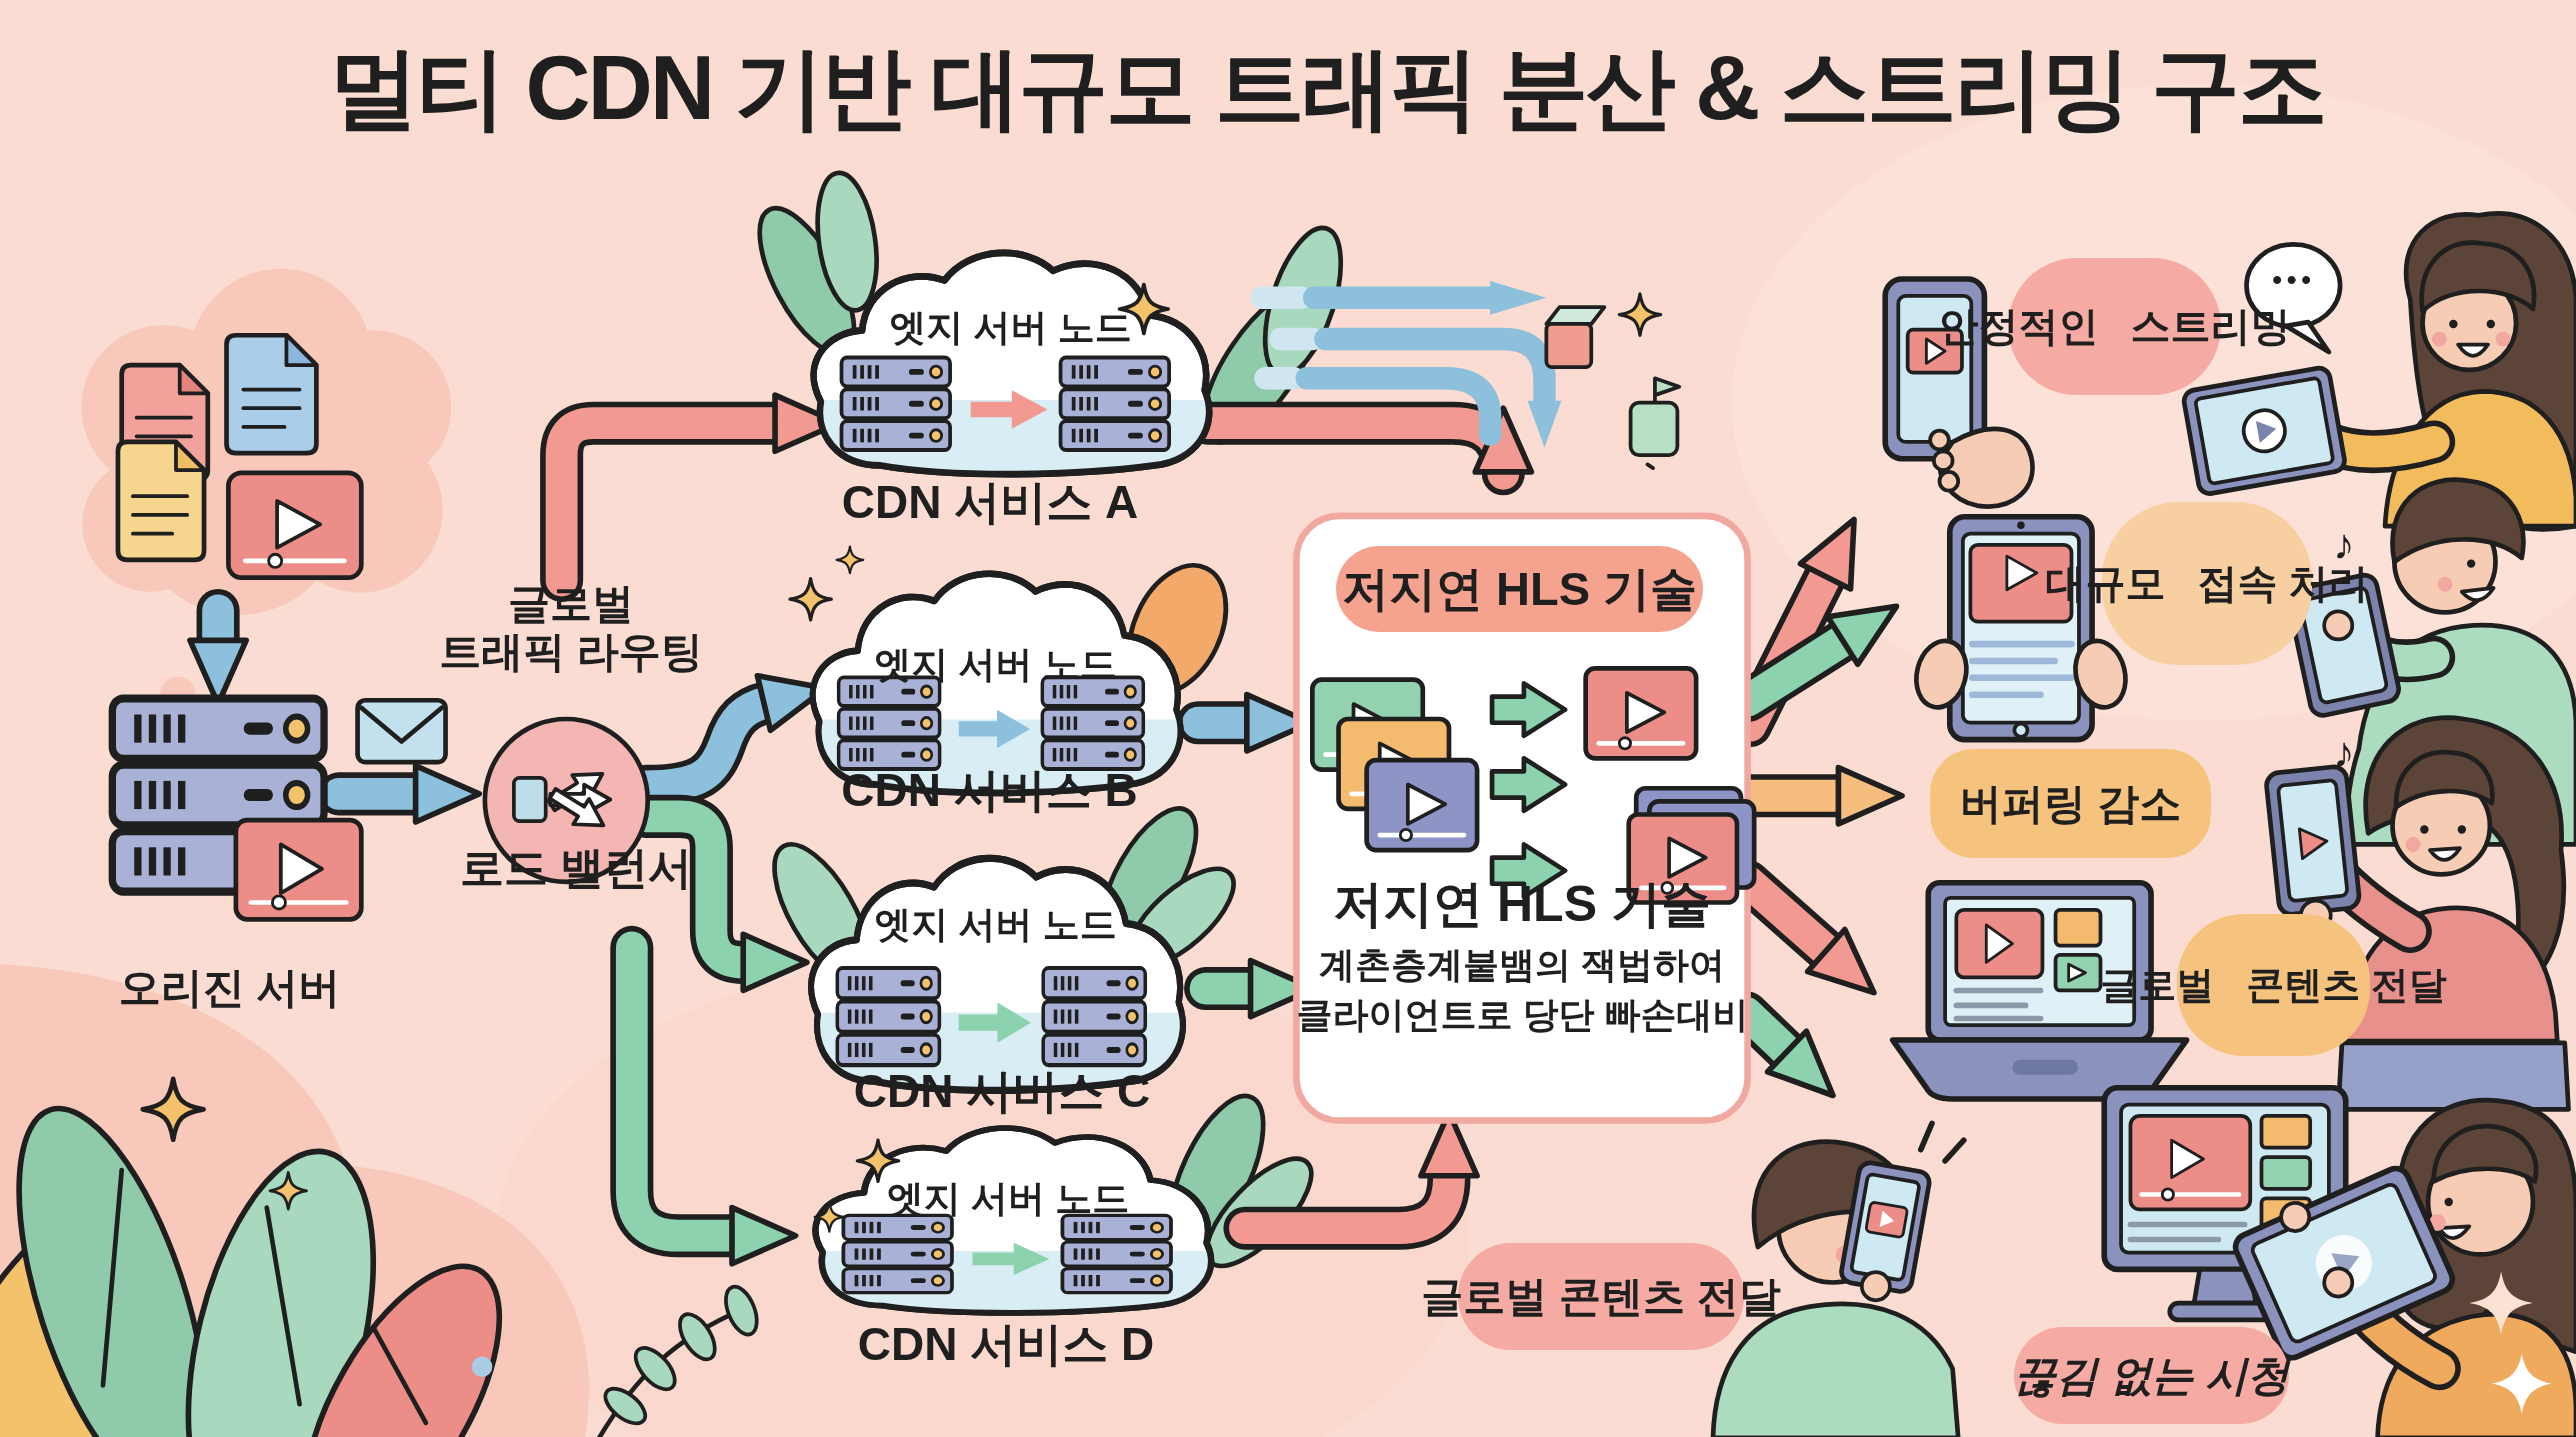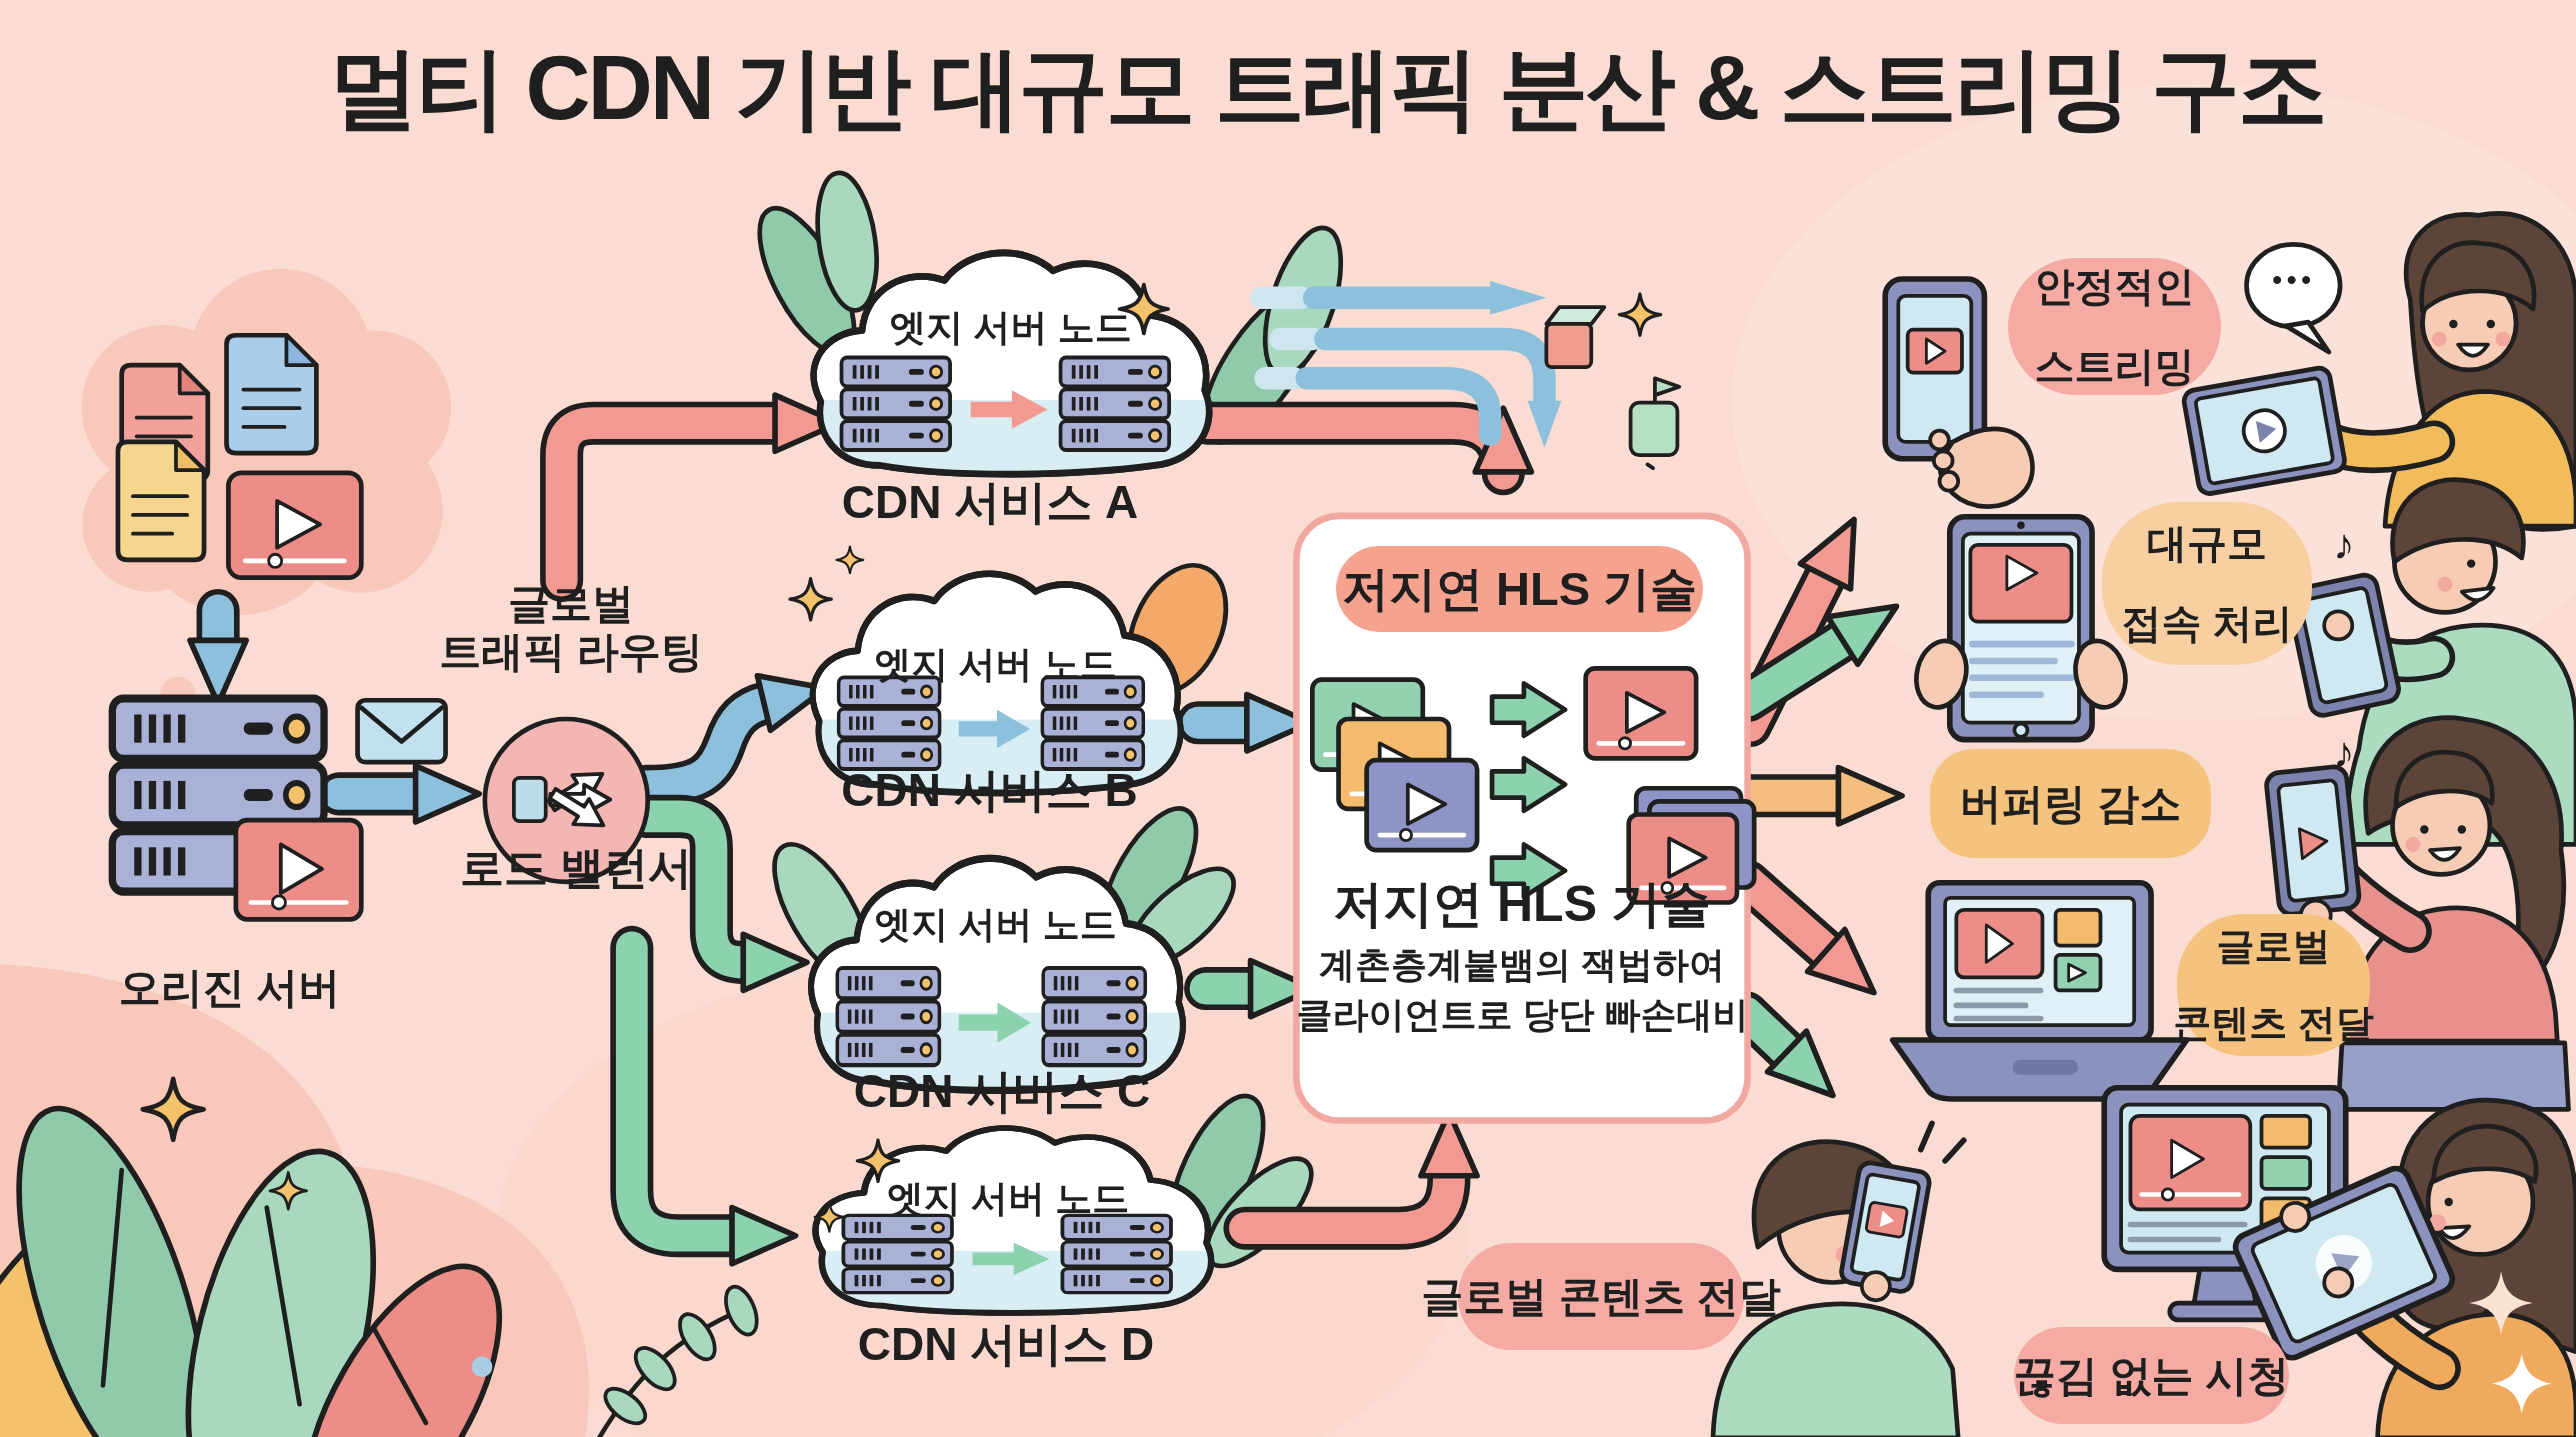--- a/index.html
+++ b/index.html
@@ -36,21 +36,21 @@
   .c-blue{stroke:var(--blue,#8cc0dc);}
   .c-teal{stroke:var(--teal,#8cd2ae);}
   .c-orange{stroke:var(--orange,#f5bd7e);}
   .speed{fill:none;stroke:var(--blue,#8cc0dc);stroke-width:24;stroke-linecap:round;}
   .speedlt{fill:none;stroke:#cfe6f0;stroke-width:24;stroke-linecap:round;}
   .sleeve-u{fill:none;stroke:var(--ink,#1f1f1f);stroke-width:46;stroke-linecap:round;}
   .ln{stroke:#9db8d8;stroke-width:7;stroke-linecap:round;}
   .lng{stroke:#8b99a8;stroke-width:6;stroke-linecap:round;}
   
   .lbl{position:absolute;font-weight:800;color:var(--ink,#1f1f1f);text-align:center;line-height:1.14;white-space:nowrap;}
-  .pill{position:absolute;display:flex;flex-direction:column;align-items:center;justify-content:center;
+  .pill{position:absolute;display:flex;align-items:center;justify-content:center;
         font-weight:800;color:var(--ink,#1f1f1f);text-align:left;line-height:1.18;white-space:nowrap;gap:32px;}
   #title{left:0;top:37px;width:2576px;font-size:90px;font-weight:800;letter-spacing:-2.8px;padding-left:39px;}
   #origin-label{left:89px;top:964px;width:281px;font-size:42px;}
   #routing-label{left:384px;top:580px;width:374px;font-size:42px;}
   #lb-label{left:417px;top:843px;width:318px;font-size:44px;}
   .edge-lbl{font-size:37px;}
   .cdn-name{font-size:46px;}
   #edge-a{left:856px;top:307px;width:309px;}
   #name-a{left:819px;top:476px;width:342px;}
   #edge-b{left:841px;top:644px;width:309px;}
@@ -61,21 +61,21 @@
   #name-d{left:826px;top:1318px;width:360px;}
   #hls-badge{left:1336px;top:546px;width:367px;height:86px;border-radius:43px;background:var(--badge,#f5a28e);font-size:47px;}
   #hls-title{left:1303px;top:876px;width:438px;font-size:50px;}
   #hls-desc1{left:1299px;top:944px;width:446px;font-size:36px;}
   #hls-desc2{left:1294px;top:994px;width:457px;font-size:36px;}
   #pill-stable{left:2008px;top:258px;width:213px;height:137px;border-radius:69px;background:var(--pillpink,#f5aba3);font-size:40px;}
   #pill-massive{left:2102px;top:502px;width:210px;height:163px;border-radius:77px;background:var(--pillorange,#f8cfa0);font-size:40px;}
   #pill-buffer{left:1930px;top:749px;width:281px;height:109px;border-radius:44px;background:var(--pillyellow,#f6c37e);font-size:42px;}
   #pill-global-side{left:2177px;top:914px;width:193px;height:142px;border-radius:67px;background:var(--pillyellow,#f6c37e);font-size:38px;}
   #pill-global-bottom{left:1458px;top:1243px;width:286px;height:107px;border-radius:53px;background:var(--pillpink,#f5aba3);font-size:42px;}
-  #pill-seamless{left:2014px;top:1327px;width:275px;height:97px;border-radius:49px;background:var(--pillpink,#f5aba3);font-size:42px;}
+  #pill-seamless{left:2014px;top:1327px;width:275px;height:97px;border-radius:49px;background:var(--pillpink,#f5aba3);font-size:42px;font-style:italic;}
   #bubble-dots{left:2250px;top:264px;width:88px;font-size:28px;letter-spacing:4.7px;}
   .note{position:absolute;font-weight:800;color:var(--ink,#1f1f1f);font-size:43px;}
   #note-1{left:2333px;top:520px;}
   #note-2{left:2333px;top:728px;}
 </style>
 </head>
 <body>
 
 <div class="stage">
 

